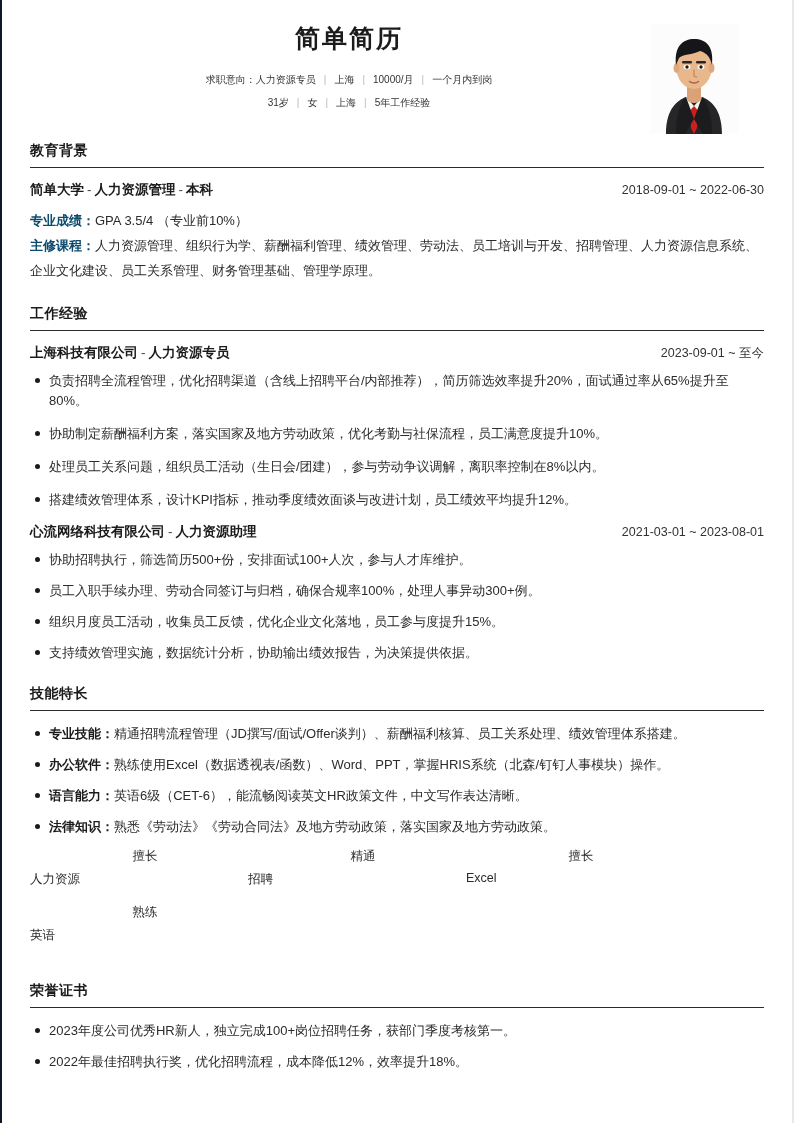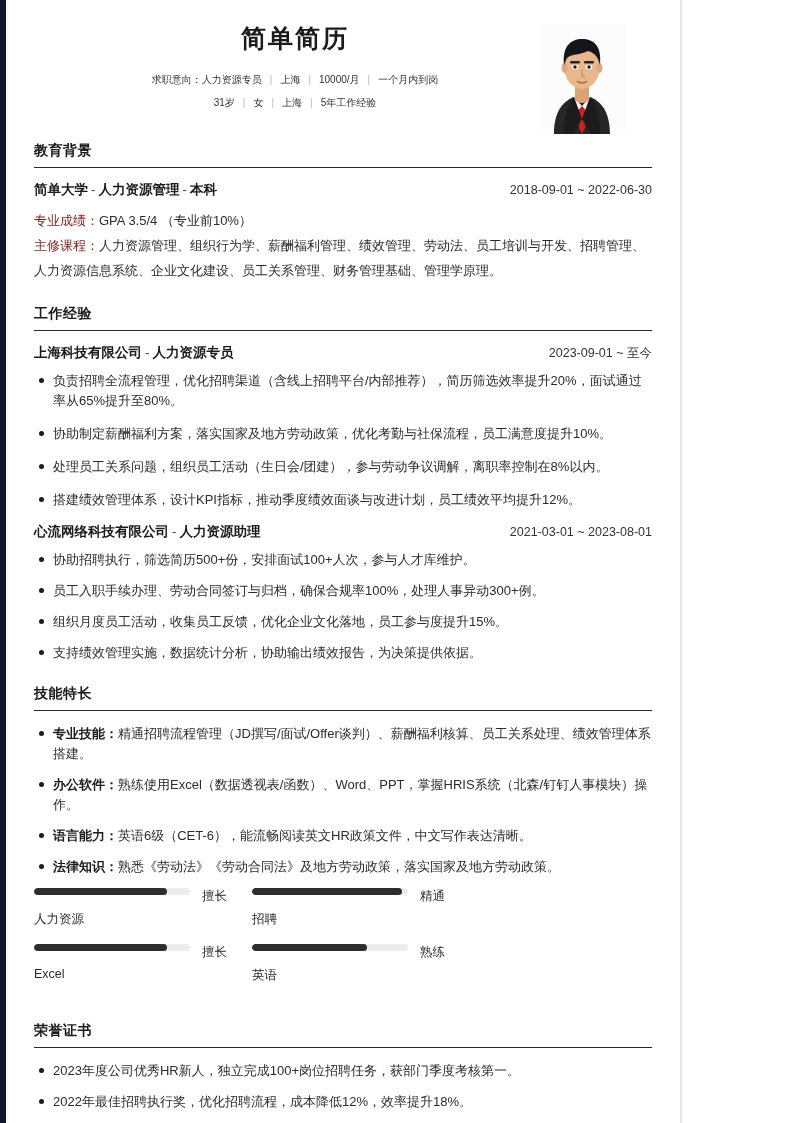--- a/index.html
+++ b/index.html
@@ -7,26 +7,26 @@
     padding: 0;
     background: #ffffff;
   }
   body {
     font-family: "Liberation Sans", "DejaVu Sans", sans-serif;
     color: #222222;
     -webkit-font-smoothing: antialiased;
   }
   .page {
     position: relative;
-    width: 682px;
+    width: 794px;
     height: 1123px;
     background: #ffffff;
     overflow: hidden;
     box-sizing: border-box;
-    border-left: 6px solid #0f172a;
+    border-left: 2px solid #0f172a;
     border-right: 2px solid #e8e8e8;
   }
   .inner {
     padding: 0 28px;
     box-sizing: border-box;
   }
 
   
   .header {
     position: relative;
@@ -97,21 +97,21 @@
     color: #333333;
     font-size: 12.5px;
     white-space: nowrap;
   }
 
   .kv-line {
     font-size: 13px;
     color: #2b2b2b;
     line-height: 25px;
   }
-  .kv-line b { font-weight: normal; color: #7f1d1d; }
+  .kv-line b { font-weight: bold; color: #0c4a6e; }
 
   ul.bullets {
     margin: 0;
     padding: 0;
     list-style: none;
   }
   ul.bullets li {
     position: relative;
     padding-left: 19px;
     font-size: 13px;
@@ -140,22 +140,23 @@
     flex-wrap: wrap;
     margin-top: 6px;
   }
   .bar-item {
     width: 218px;
     margin-right: 0;
     margin-bottom: 16px;
   }
   .bar-row {
     display: flex;
-    align-items: flex-start;
+    align-items: center;
     height: 16px;
+    flex-direction: column;
   }
   .bar-track {
     position: relative;
     width: 156px;
     height: 7px;
     background: #ececec;
     border-radius: 4px;
     overflow: hidden;
   }
   .bar-fill {

